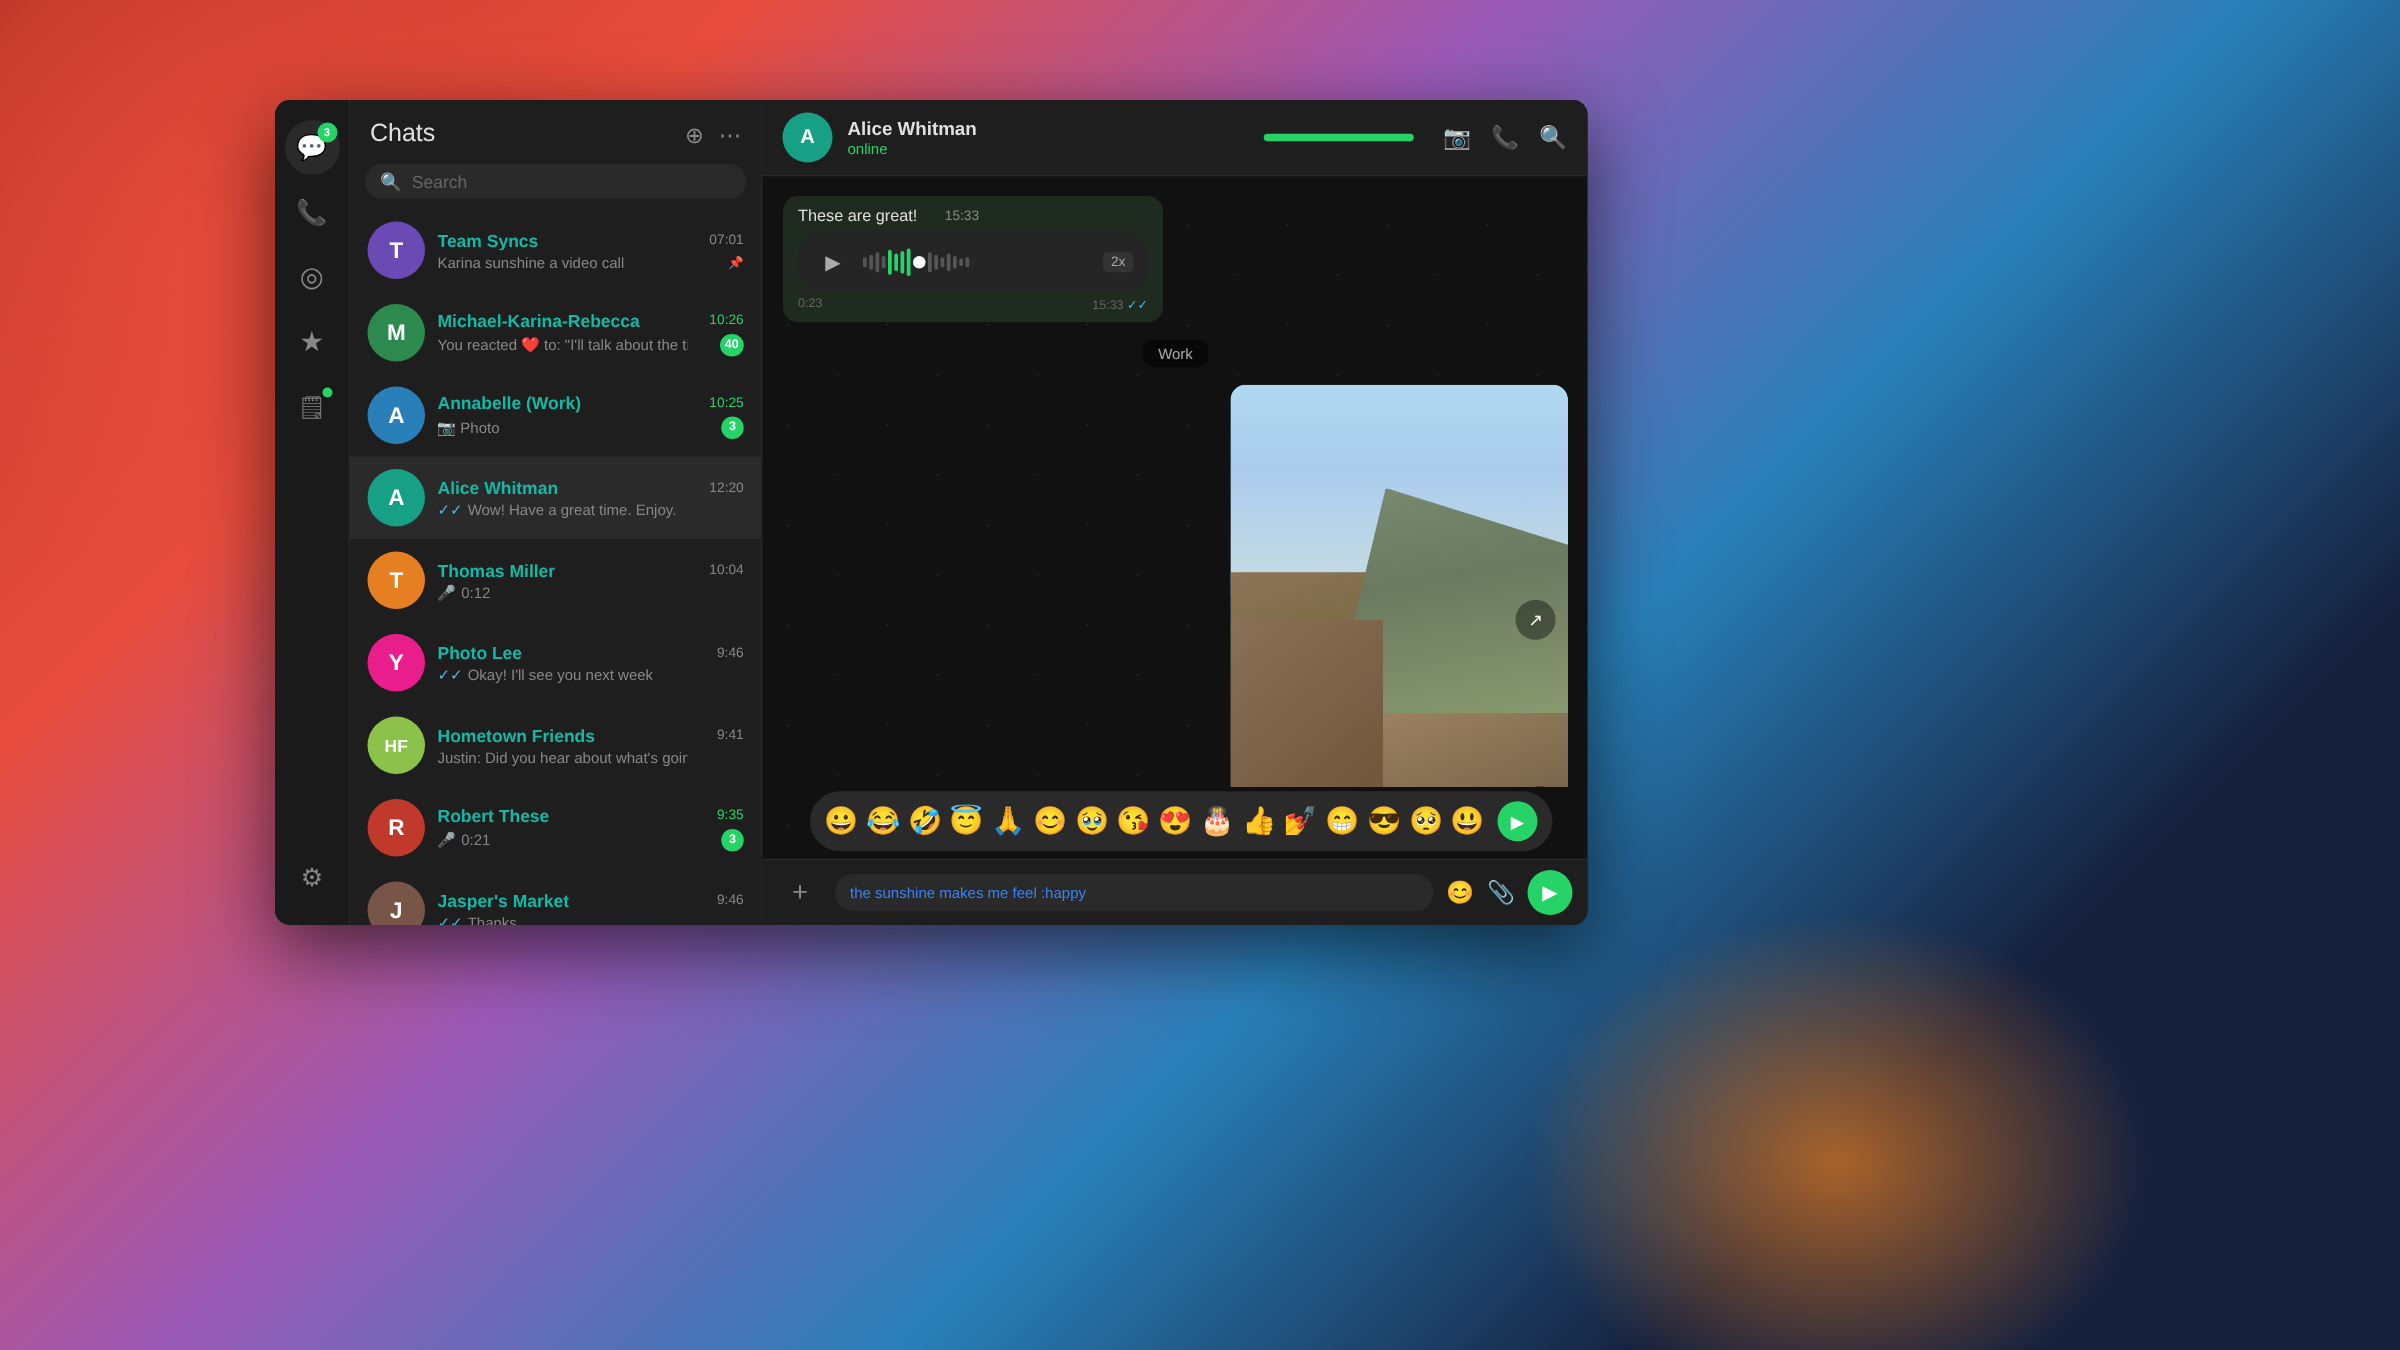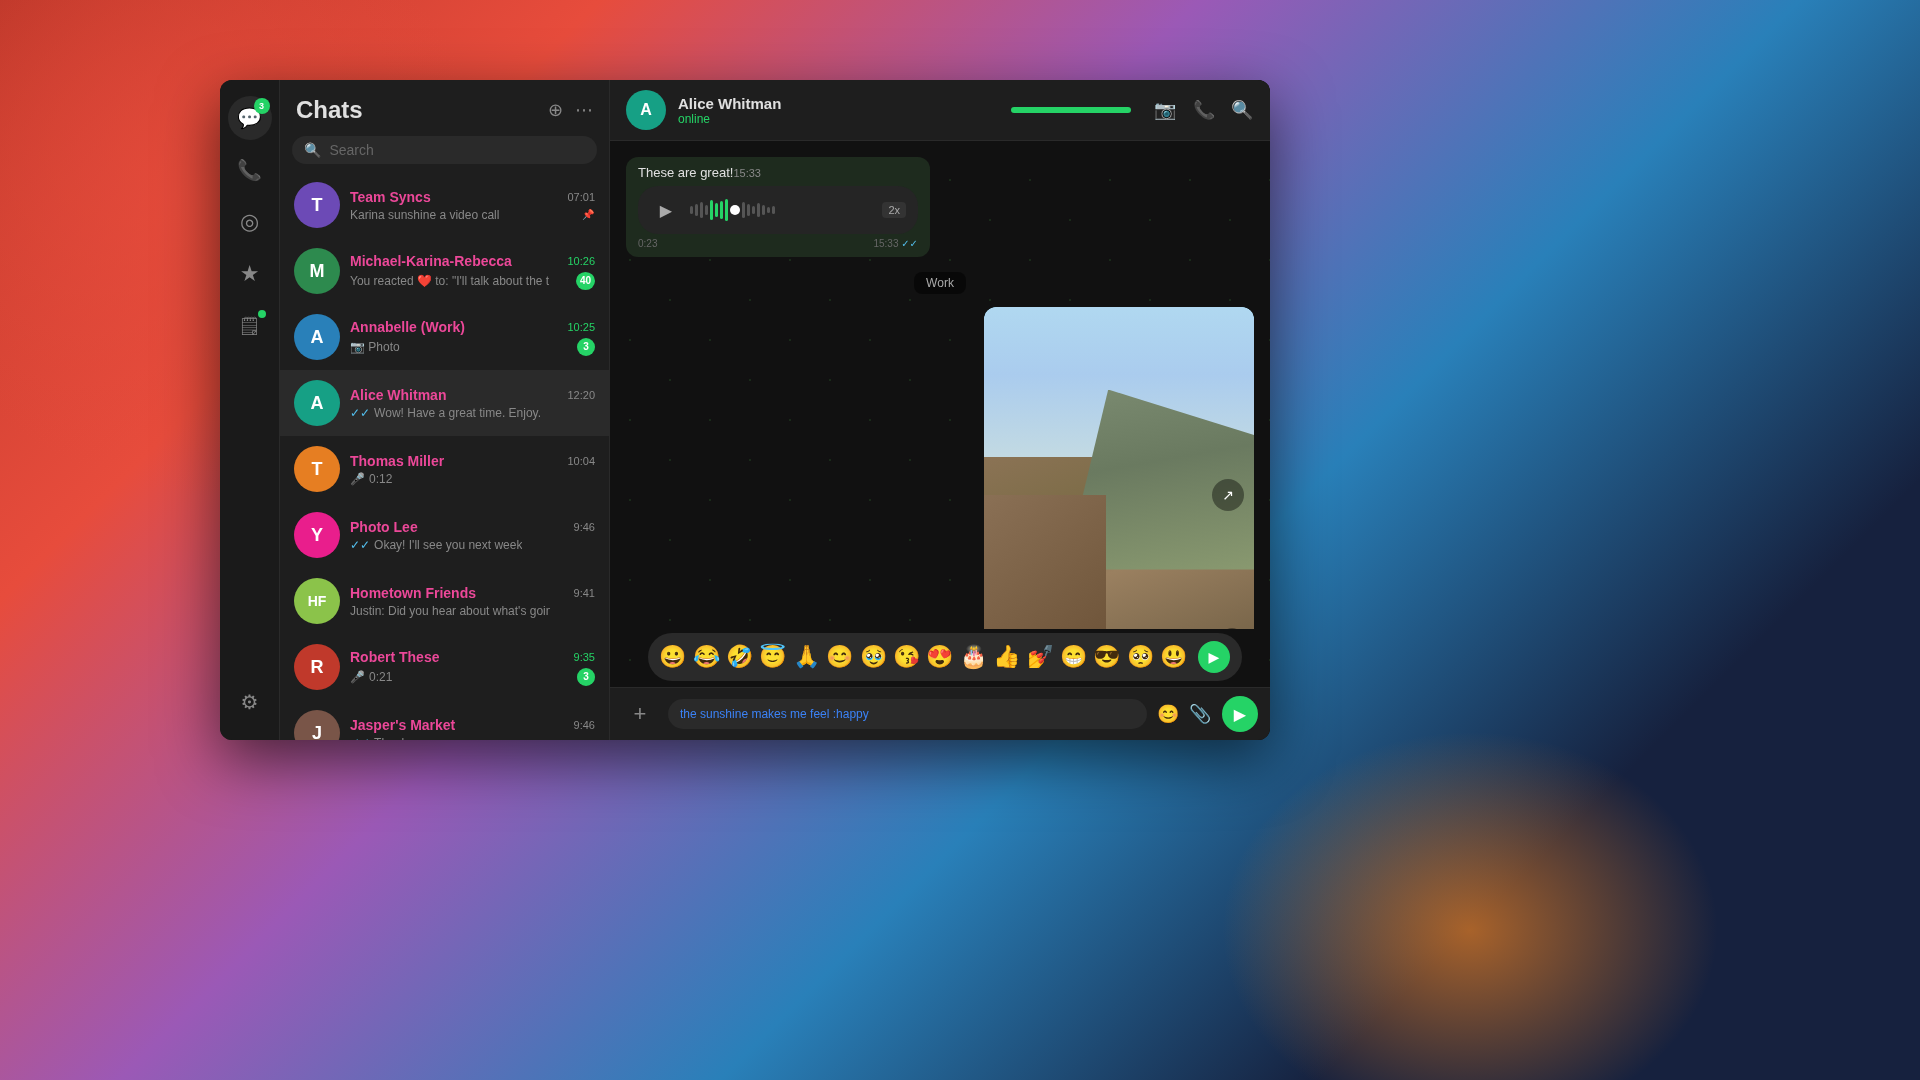--- a/index.html
+++ b/index.html
@@ -107,22 +107,22 @@
       display: flex;
       flex-direction: column;
     }
     .chat-list-header {
       padding: 16px 16px 8px;
       display: flex;
       align-items: center;
       justify-content: space-between;
     }
     .chat-list-title {
-      font-size: 24px;
-      font-weight: 700;
+      font-size: 20px;
+      font-weight: 400;
       color: #e0e0e0;
     }
     .header-icons {
       display: flex; gap: 12px;
     }
     .header-icon {
       color: #888;
       font-size: 18px;
       cursor: pointer;
     }
@@ -182,21 +182,21 @@
     }
     .chat-name-row {
       display: flex;
       justify-content: space-between;
       align-items: center;
       margin-bottom: 3px;
     }
     .chat-name {
       font-size: 14px;
       font-weight: 600;
-      color: #ec4899;
+      color: #14b8a6;
       white-space: nowrap;
       overflow: hidden;
       text-overflow: ellipsis;
     }
     .chat-time {
       font-size: 11px;
       color: #888;
       flex-shrink: 0;
     }
     .chat-time.unread { color: #25d366; }
@@ -308,21 +308,21 @@
     .msg-bubble.received {
       background: #1e2b1e;
       align-self: flex-start;
     }
     .msg-text-above {
       font-size: 13px;
       color: #e0e0e0;
       margin-bottom: 6px;
       display: flex;
       align-items: center;
-      gap: 0;
+      gap: 22px;
     }
     .msg-timestamp-inline {
       font-size: 11px;
       color: #888;
     }
 
     .voice-msg {
       background: #252525;
       border-radius: 20px;
       padding: 8px 12px;

